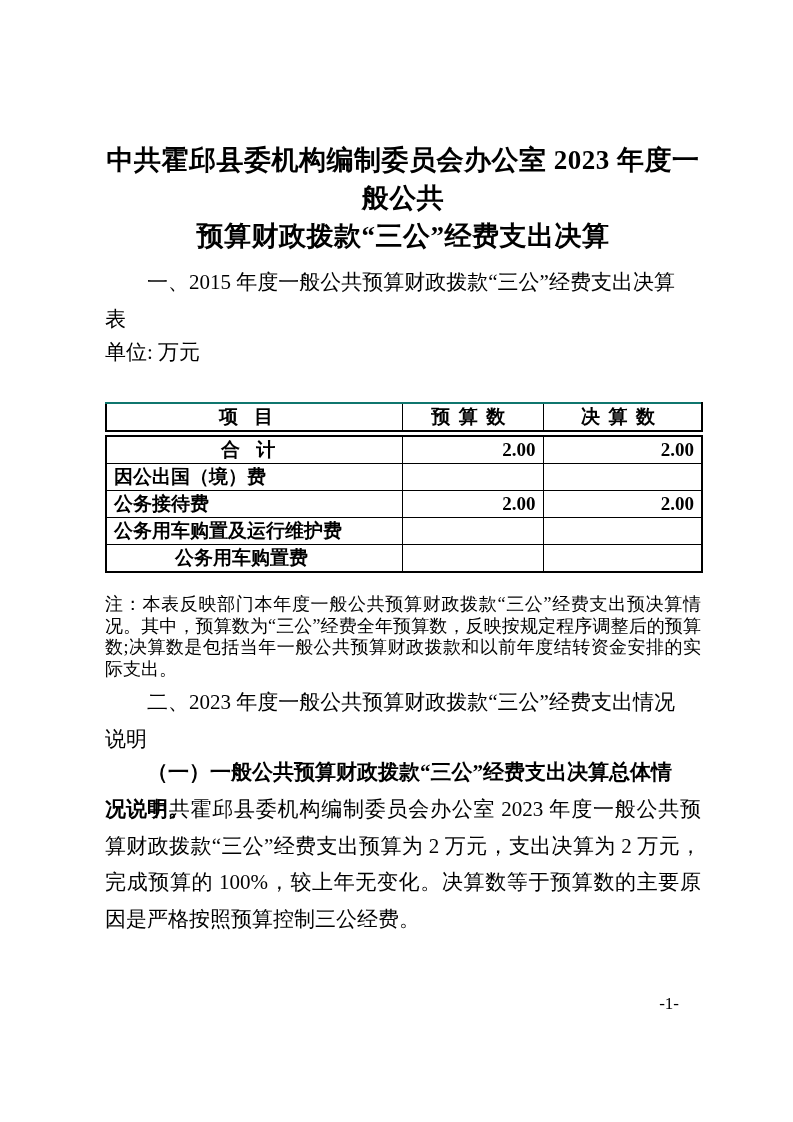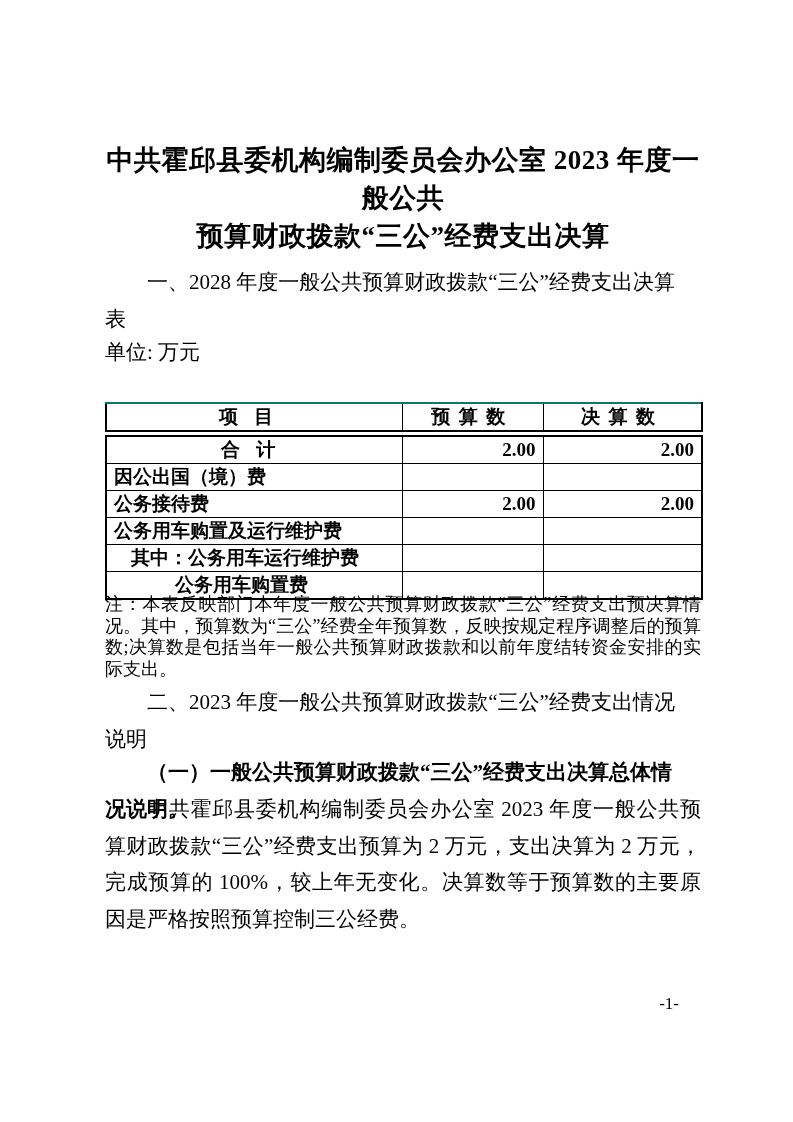--- a/index.html
+++ b/index.html
@@ -96,21 +96,21 @@
 <body>
 
 <div class="page">
 
   <div class="block doc-title">
     <div>中共霍邱县委机构编制委员会办公室 2023 年度一般公共</div>
     <div>预算财政拨款“三公”经费支出决算</div>
   </div>
 
   <div class="block s1-heading">
-    <div class="indent-first">一、2028 年度一般公共预算财政拨款“三公”经费支出决算</div>
+    <div class="indent-first">一、2015 年度一般公共预算财政拨款“三公”经费支出决算</div>
     <div>表</div>
   </div>
 
   <div class="block unit-line">单位: 万元</div>
 
   <div class="block budget-table-wrap">
     <table class="budget-table">
       <colgroup>
         <col class="col-item">
           <col class="col-num">
@@ -136,25 +136,20 @@
           <td>公务接待费</td>
           <td class="num">2.00</td>
           <td class="num">2.00</td>
         </tr>
         <tr>
           <td>公务用车购置及运行维护费</td>
           <td class="num"></td>
           <td class="num"></td>
         </tr>
         <tr>
-          <td class="indent-sub">其中：公务用车运行维护费</td>
-          <td class="num"></td>
-          <td class="num"></td>
-        </tr>
-        <tr>
           <td class="indent-sub2">公务用车购置费</td>
           <td class="num"></td>
           <td class="num"></td>
         </tr>
       </tbody>
     </table>
   </div>
 
   <div class="block table-note">注：本表反映部门本年度一般公共预算财政拨款“三公”经费支出预决算情况。其中，预算数为“三公”经费全年预算数，反映按规定程序调整后的预算数;决算数是包括当年一般公共预算财政拨款和以前年度结转资金安排的实际支出。</div>
 

